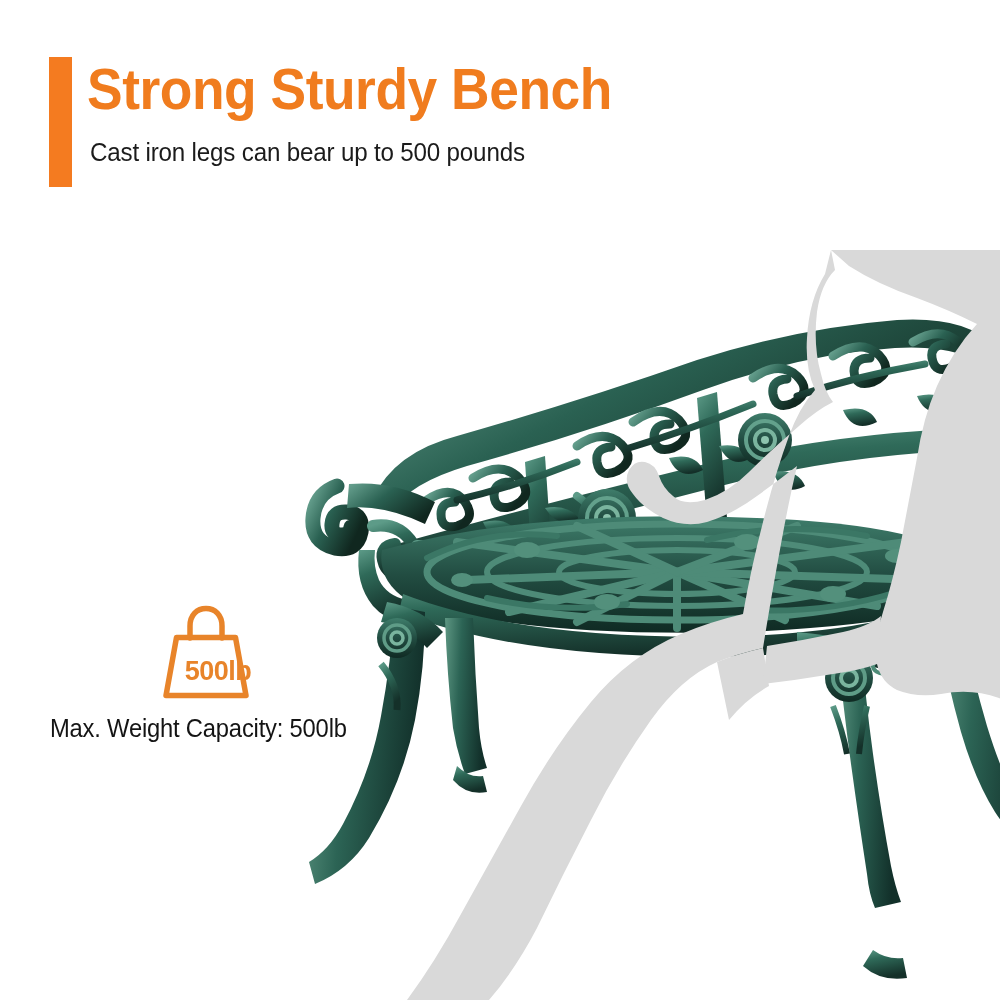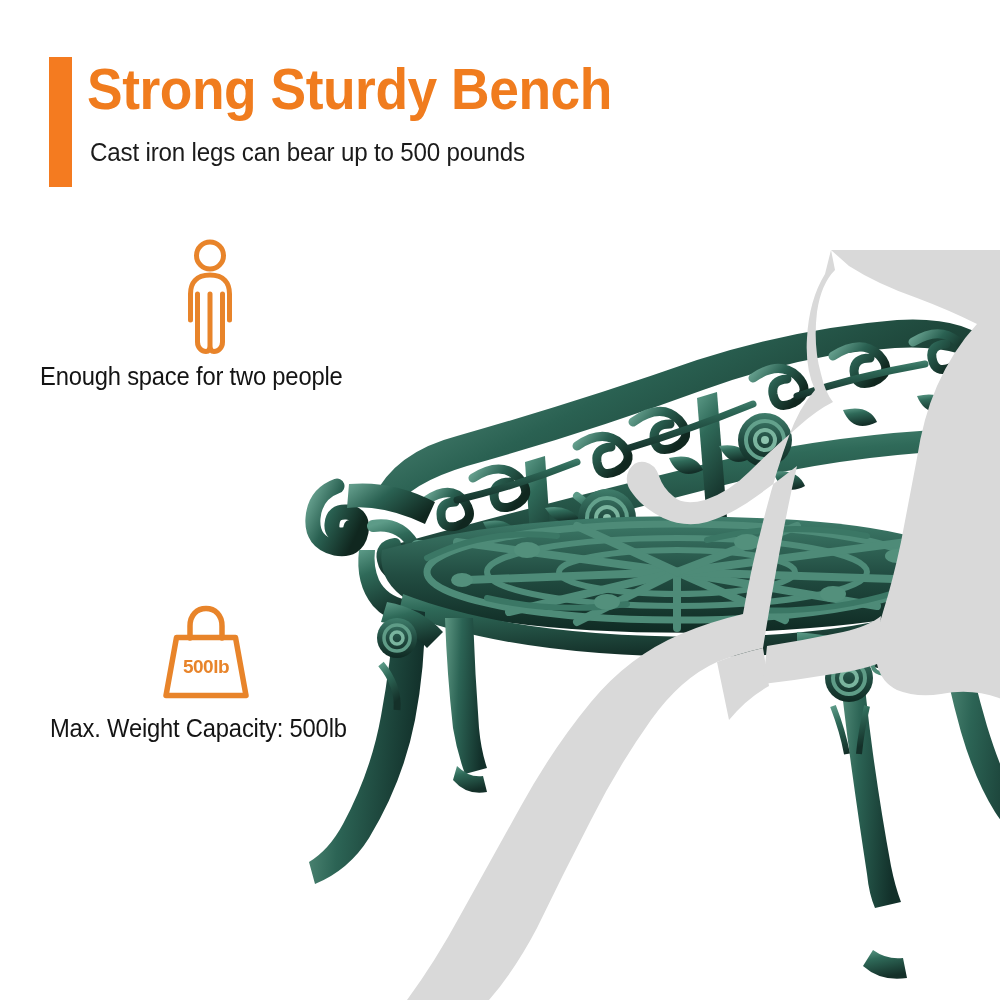--- a/index.html
+++ b/index.html
@@ -43,55 +43,43 @@
 
   #feat-people{left:0;top:235px;width:380px;height:175px;}
   #feat-people .feat-icon{left:148px;top:3px;}
   #feat-people .feat-label{left:8px;top:125px;}
 
   #feat-weight{left:0;top:600px;width:380px;height:165px;}
   #feat-weight .feat-icon{left:130px;top:4px;}
   #feat-weight .feat-label{left:18px;top:112px;}
 
   .wt-text{
-    position:absolute;left:0;top:0;width:88px;
+    position:absolute;left:12px;top:0;width:88px;
     text-align:center;
-    font-size:19px;font-weight:700;color:#E8842A;
+    font-size:27px;font-weight:700;color:#E8842A;
     letter-spacing:-0.5px;
   }
 
   
   #photo{
     position:absolute;left:245px;top:250px;width:755px;height:750px;
   }
   #photo svg{display:block;width:100%;height:100%;}
 </style>
 </head>
 <body>
 
 <div id="stage">
 
   <div class="accent-bar"></div>
 
   <div class="headline">Strong Sturdy Bench</div>
 
   <div class="subhead">Cast iron legs can bear up to 500 pounds</div>
 
-  <div class="feature" id="feat-people">
-    <div class="feat-icon">
-      <svg width="60" height="118" viewBox="0 0 60 118" fill="none">
-        <circle cx="30" cy="17.5" r="13.5" stroke="#E8842A" stroke-width="5"></circle>
-        <path d="M30 37 C16 37 10.5 45 10.5 56 L10.5 78 M30 37 C44 37 49.5 45 49.5 56 L49.5 78" stroke="#E8842A" stroke-width="5" stroke-linecap="round"></path>
-        <path d="M10.5 78 L10.5 82 M49.5 78 L49.5 82" stroke="#E8842A" stroke-width="5" stroke-linecap="round"></path>
-        <path d="M17.5 56 L17.5 104 C17.5 110 22 113.5 26 113.5 C29 113.5 30 110.5 30 107 L30 56
-                 M42.5 56 L42.5 104 C42.5 110 38 113.5 34 113.5 C31 113.5 30 110.5 30 107" stroke="#E8842A" stroke-width="5" stroke-linejoin="round" stroke-linecap="round"></path>
-      </svg>
-    </div>
-    <div class="feat-label">Enough space for two people</div>
-  </div>
 
   <div class="feature" id="feat-weight">
     <div class="feat-icon">
       <svg width="88" height="95" viewBox="0 0 88 95" fill="none">
 
         <path d="M28 34 L28 22 C28 11 35 4.5 44 4.5 C53 4.5 60 11 60 22 L60 34" stroke="#E8842A" stroke-width="5.5" stroke-linecap="round"></path>
 
         <path d="M14.5 33.5 L73.5 33.5 L84 91.5 L4 91.5 Z" stroke="#E8842A" stroke-width="5.5" stroke-linejoin="round"></path>
       </svg>
       <div class="wt-text" style="top:52px;">500lb</div>

